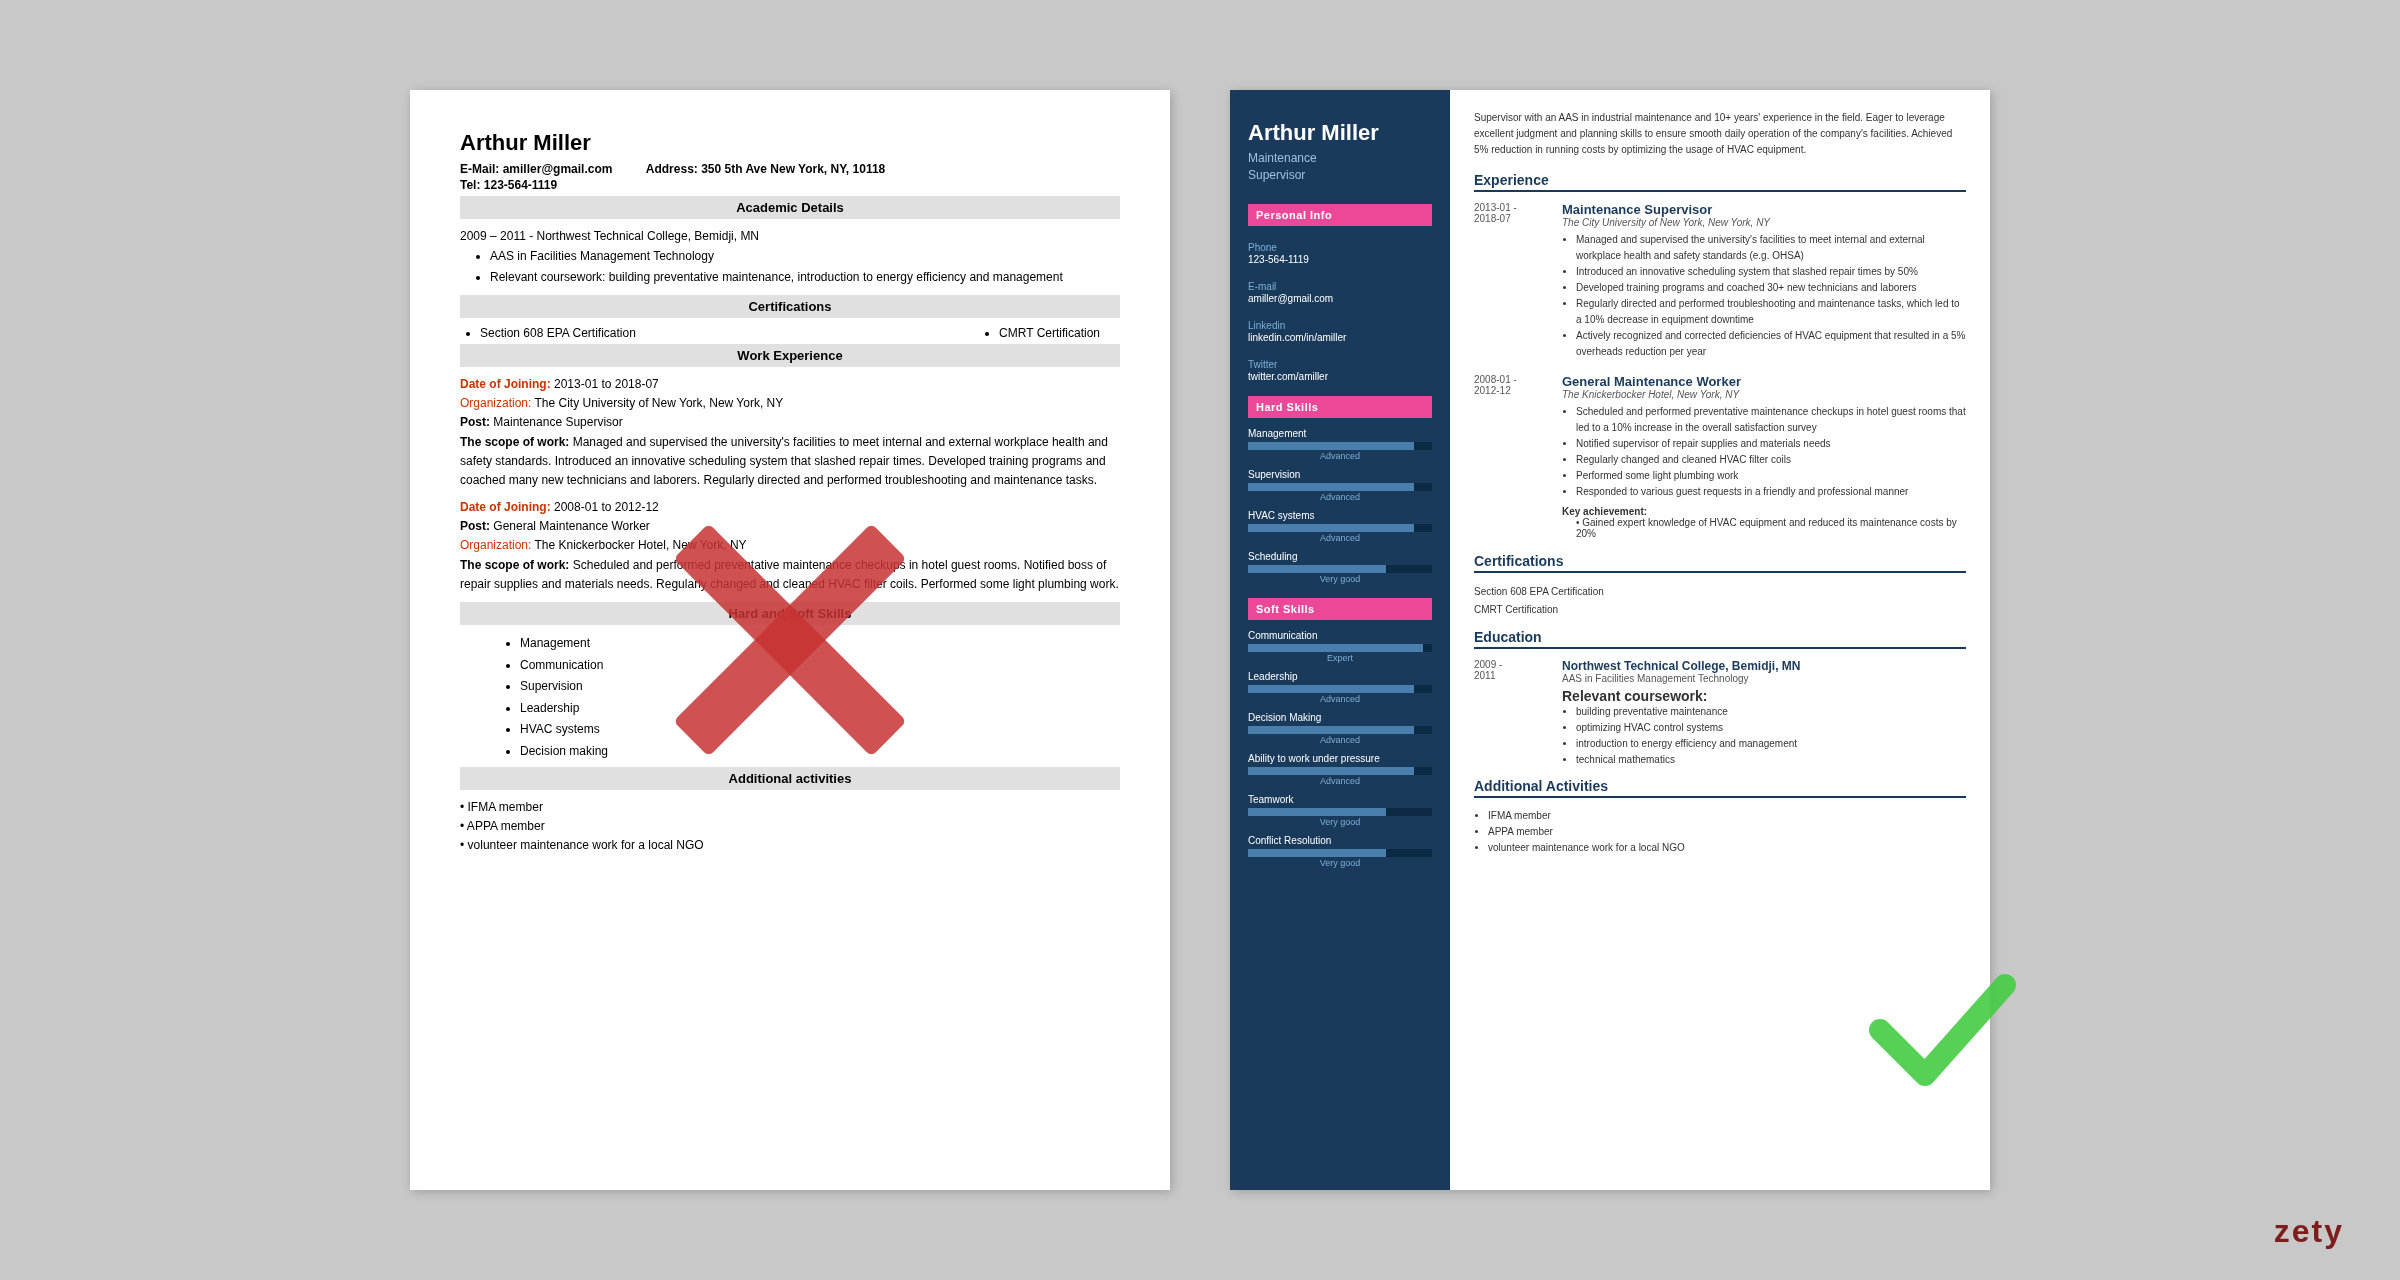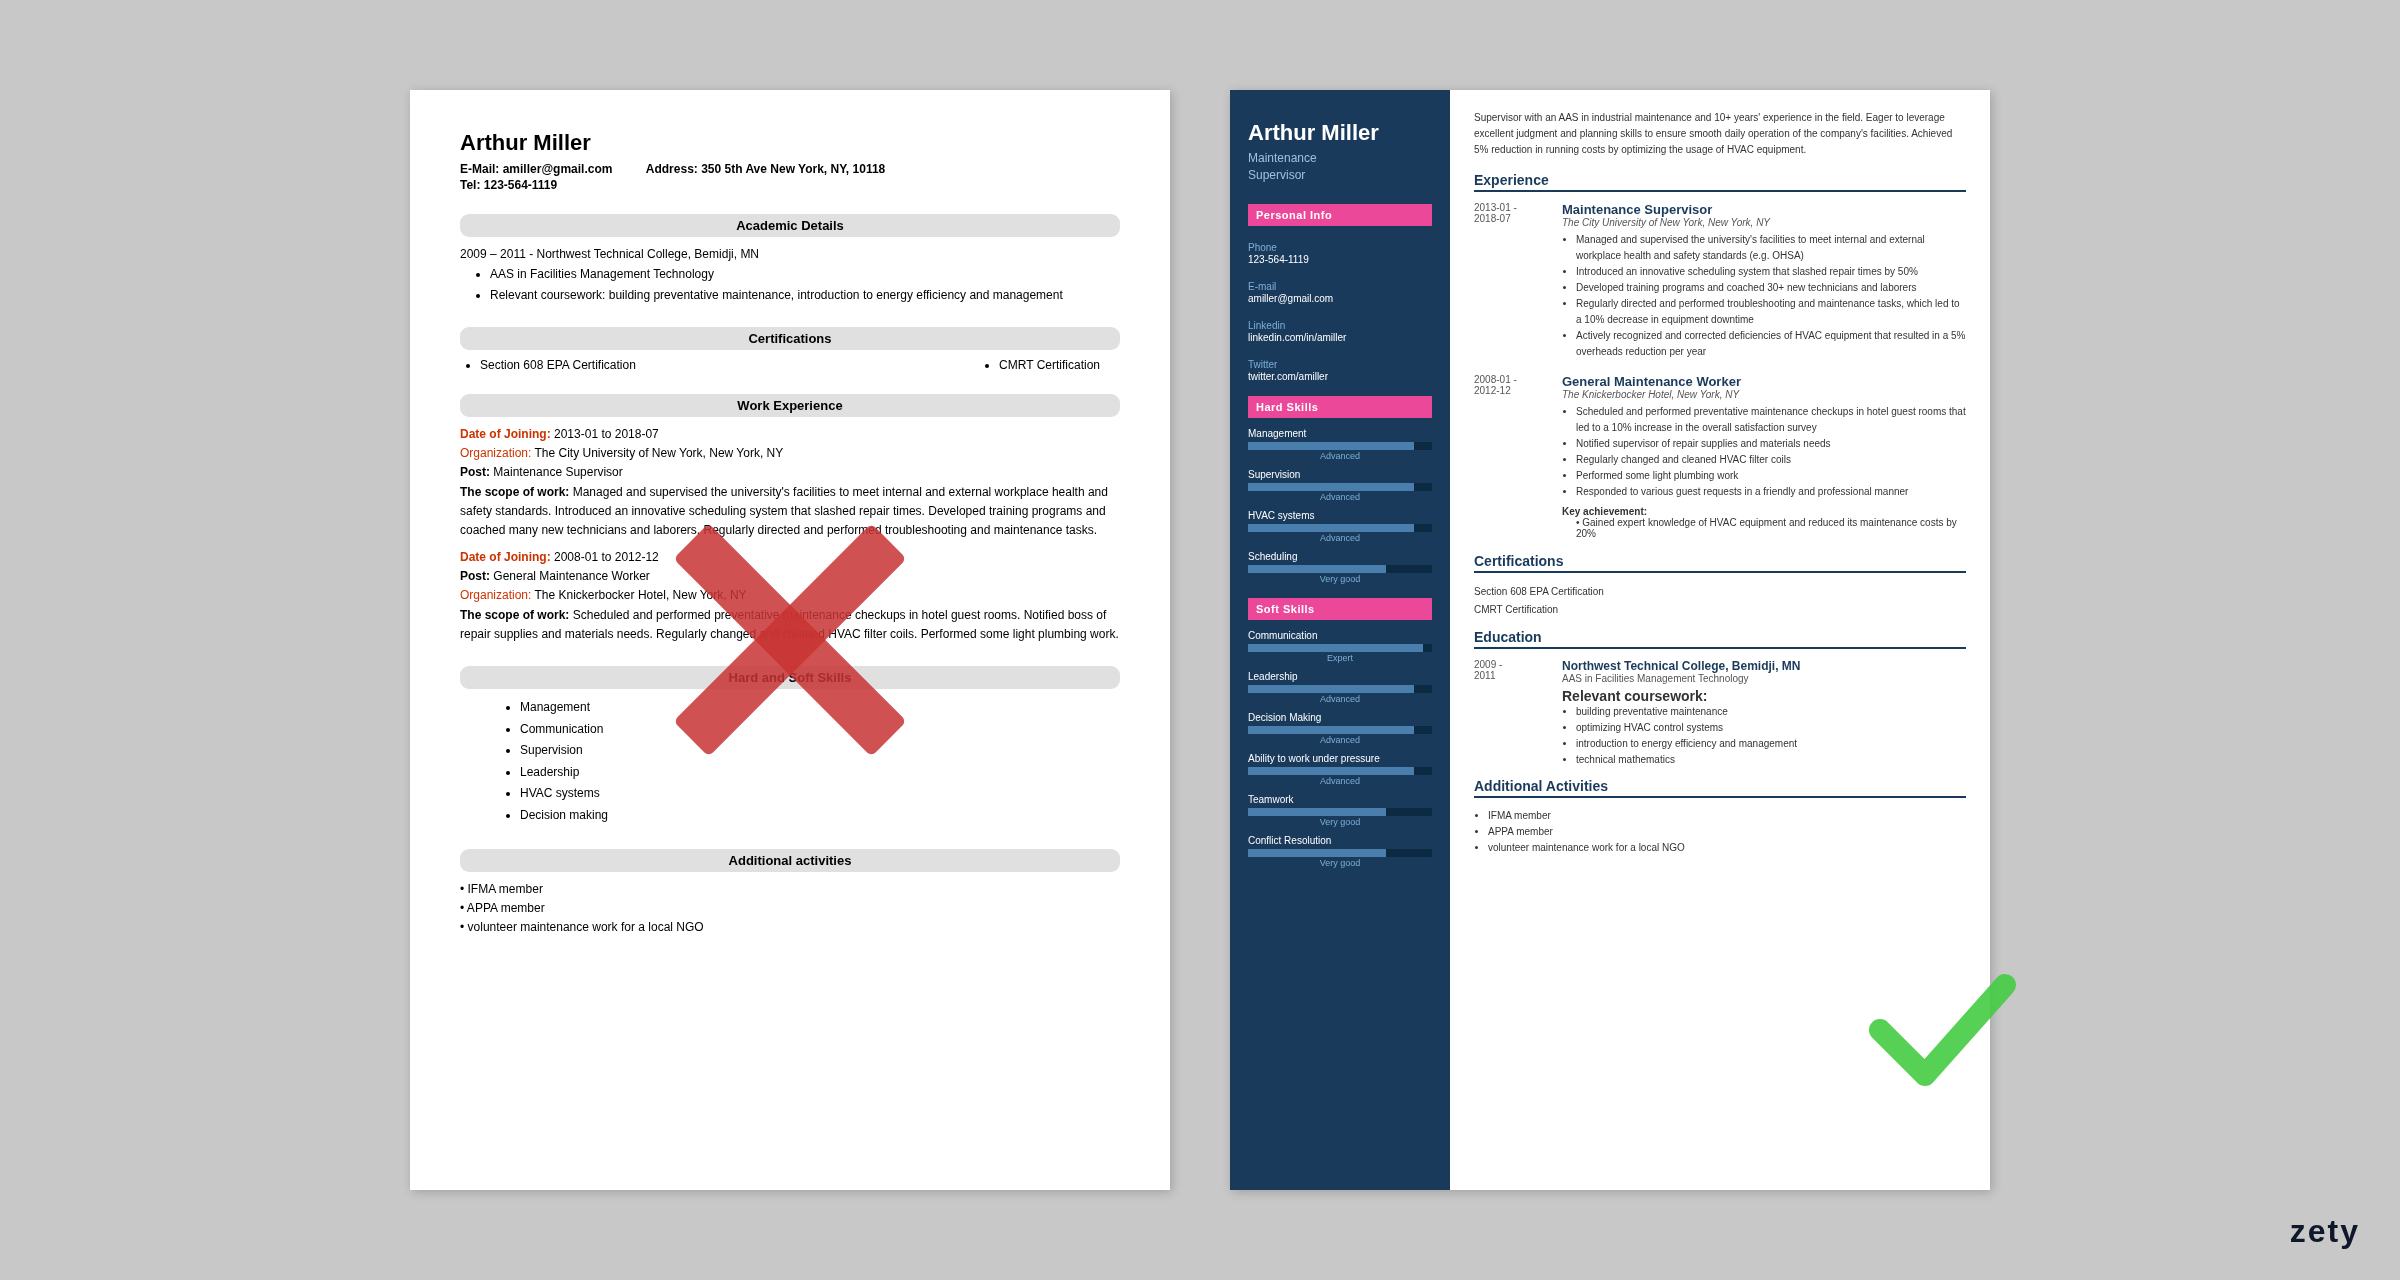--- a/index.html
+++ b/index.html
@@ -37,22 +37,21 @@
     }
     .resume-left .contact-line span {
       font-weight: bold;
     }
     .section-header {
       background-color: #e0e0e0;
       text-align: center;
       font-weight: bold;
       font-size: 13px;
       padding: 4px 0;
-      margin: 22px 0 8px 0;
-      border-radius: 9px;
+      margin: 4px 0 8px 0;
     }
     .resume-left .section-content {
       font-size: 12px;
       line-height: 1.6;
       margin-bottom: 8px;
     }
     .resume-left ul {
       margin-left: 30px;
       font-size: 12px;
       line-height: 1.7;
@@ -297,23 +296,23 @@
     }
     .green-check svg {
       width: 100%;
       height: 100%;
     }
 
     
     .zety-watermark {
       position: absolute;
       bottom: 30px;
-      right: 40px;
+      right: 56px;
       font-size: 32px;
-      color: #0f172a;
+      color: #7f1d1d;
       font-weight: bold;
       font-family: Arial, sans-serif;
       letter-spacing: 2px;
     }
   </style>
 </head>
 <body>
 
 <div class="resume-left">
   <div class="name">Arthur Miller</div>

